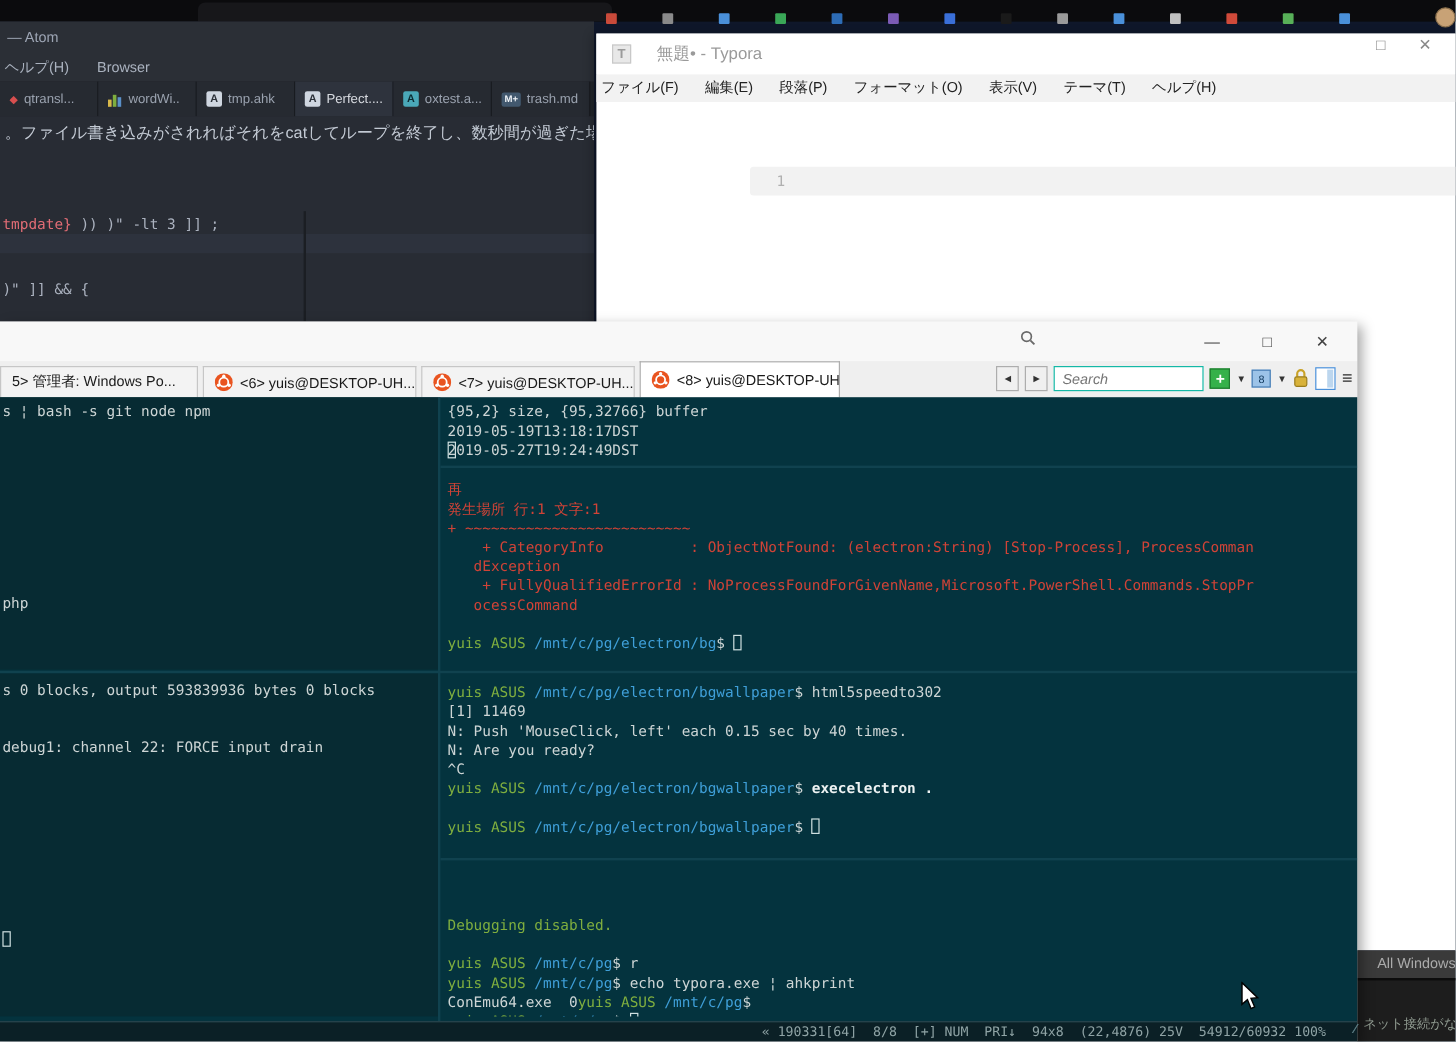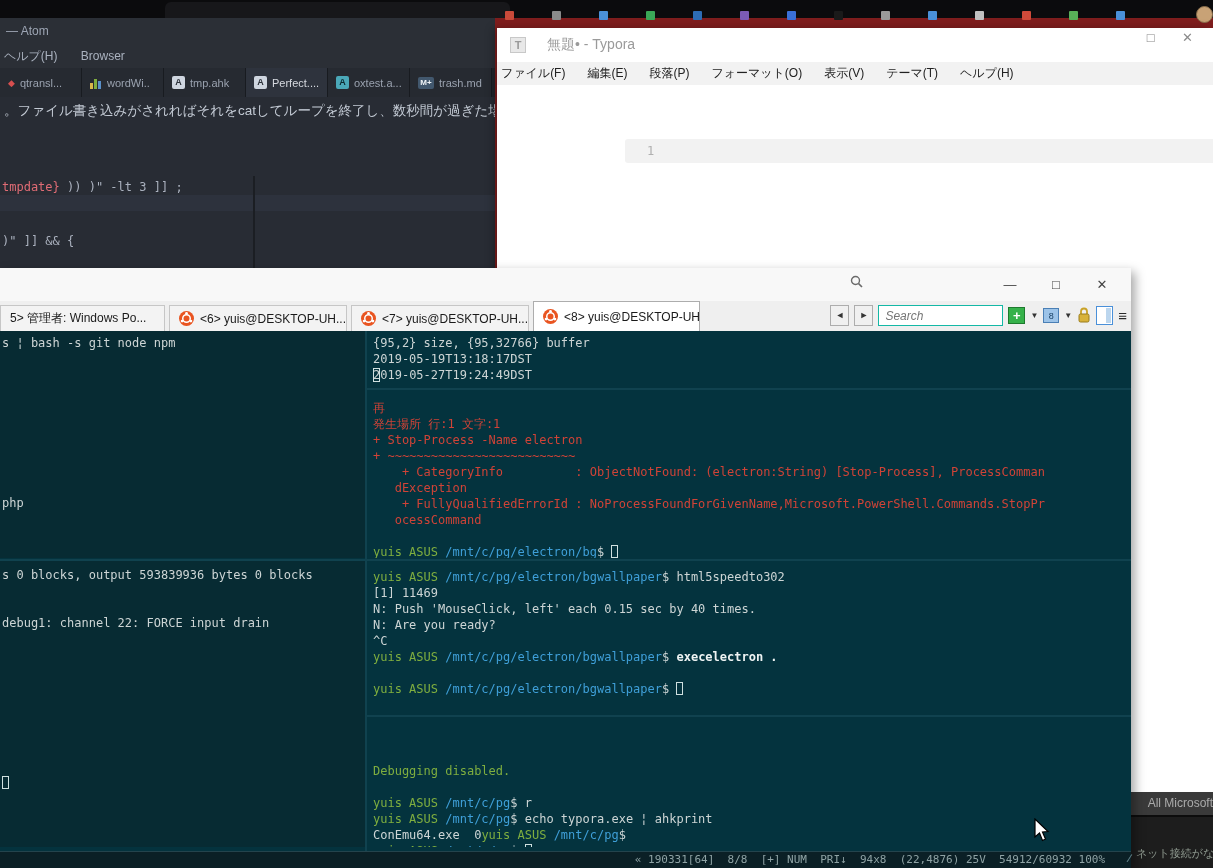--- a/index.html
+++ b/index.html
@@ -1,19 +1,19 @@
 <!DOCTYPE html>
 <html><head>
 <meta charset="utf-8">
 <style>
   * { margin:0; padding:0; box-sizing:border-box; }
   html,body { width:1213px; height:868px; overflow:hidden; background:#ffffff;
               font-family:"Liberation Sans", sans-serif; }
   .abs { position:absolute; }
-  #stage { position:relative; width:1213px; height:868px; background:#7f1d1d; }
+  #stage { position:relative; width:1213px; height:868px; background:#0f172a; }
 
   
   #top-strip { left:0; top:0; width:1213px; height:18px; background:#0b0b0d; }
   #top-tab-shape { left:165px; top:2px; width:345px; height:16px; background:#17171a; border-radius:6px 6px 0 0; }
   #tray-icons { left:505px; top:11px; width:700px; height:10px; display:flex; gap:38px; }
   #tray-icons span { width:9px; height:9px; display:inline-block; border-radius:1px; }
   #avatar { left:1196px; top:6px; width:17px; height:17px; border-radius:50%; background:#c8a276; border:1px solid #8a6f4c; }
 
   
   #atom { left:0; top:18px; width:495px; height:250px; background:#282c34; }
@@ -193,21 +193,21 @@
       <span>表示(V)</span>
       <span>テーマ(T)</span>
       <span>ヘルプ(H)</span>
     </div>
     <div class="abs" id="typora-codeblock">
       <span>1</span>
     </div>
   </div>
 
   <div class="abs" id="keywords-bar">
-    <span>All Microsoft</span>
+    <span>All Windows</span>
   </div>
   <div class="abs" id="rt-dark"></div>
   <div class="abs" id="toast-text">ネット接続がな</div>
 
   <div class="abs" id="conemu">
     <div class="abs" id="ce-titlebar">
       <div id="ce-caption">
         <span class="cap-btn">—</span>
         <span class="cap-btn">□</span>
         <span class="cap-btn">✕</span>
@@ -303,21 +303,20 @@
           <div class="t-line"><span class="seg-curE"></span></div>
         </div>
       <div class="pane" id="pane-A">
           <div class="t-line"><span class="seg-w">{95,2} size, {95,32766} buffer</span></div>
           <div class="t-line"><span class="seg-w">2019-05-19T13:18:17DST</span></div>
           <div class="t-line"><span class="seg-cur">2</span><span class="seg-w">019-05-27T19:24:49DST</span></div>
         </div>
       <div class="pane" id="pane-B">
           <div class="t-line"><span class="seg-r">再</span></div>
           <div class="t-line"><span class="seg-r">発生場所 行:1 文字:1</span></div>
-          <div class="t-line"><span class="seg-r">+ Stop-Process -Name electron</span></div>
           <div class="t-line"><span class="seg-r">+ ~~~~~~~~~~~~~~~~~~~~~~~~~~</span></div>
           <div class="t-line"><span class="seg-r">    + CategoryInfo          : ObjectNotFound: (electron:String) [Stop-Process], ProcessComman</span></div>
           <div class="t-line"><span class="seg-r">   dException</span></div>
           <div class="t-line"><span class="seg-r">    + FullyQualifiedErrorId : NoProcessFoundForGivenName,Microsoft.PowerShell.Commands.StopPr</span></div>
           <div class="t-line"><span class="seg-r">   ocessCommand</span></div>
           <div class="t-line">&nbsp;</div>
           <div class="t-line"><span class="seg-g">yuis ASUS </span><span class="seg-b">/mnt/c/pg/electron/bg</span><span class="seg-w">$ </span><span class="seg-curE"></span></div>
         </div>
       <div class="pane" id="pane-C">
           <div class="t-line"><span class="seg-g">yuis ASUS </span><span class="seg-b">/mnt/c/pg/electron/bgwallpaper</span><span class="seg-w">$ html5speedto302</span></div>

